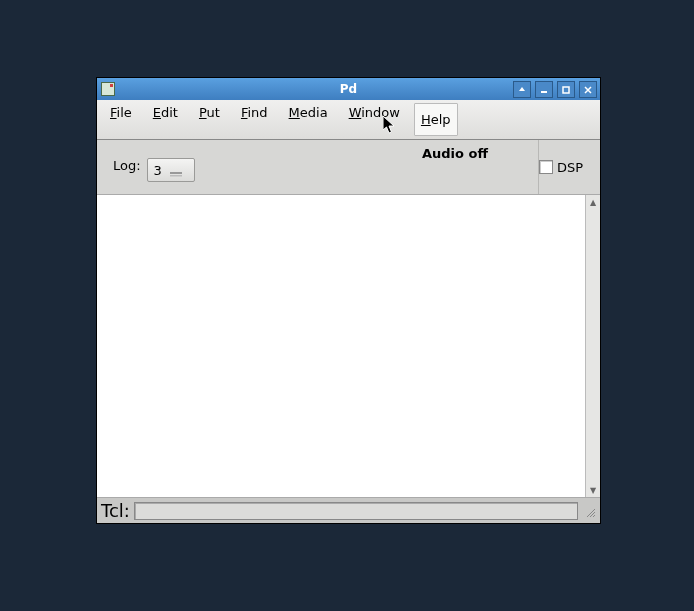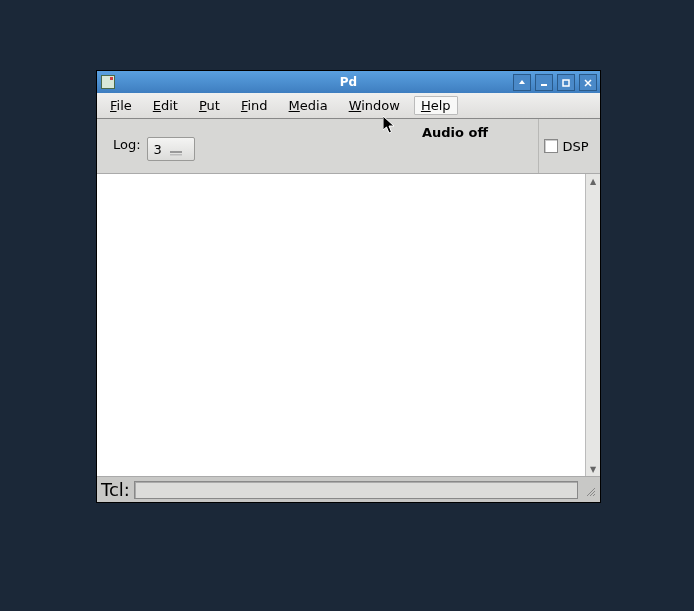--- a/index.html
+++ b/index.html
@@ -8,21 +8,21 @@
     width: 694px;
     height: 611px;
     background: #1b2838;
     font-family: "DejaVu Sans", "Liberation Sans", Arial, sans-serif;
     font-size: 13px;
     overflow: hidden;
   }
   .window {
     position: absolute;
     left: 96px;
-    top: 70px;
+    top: 77px;
     width: 503px;
     background: #22c55e;
     border: 1px solid #000;
     box-shadow: 0 0 0 1px #2a5f99 inset;
   }
   .titlebar {
     height: 22px;
     background: linear-gradient(to bottom, #5aa0e0, #3e7ec0);
     display: flex;
     align-items: center;
@@ -93,21 +93,21 @@
     color: #000;
     cursor: default;
     position: relative;
   }
   .menubar .item .und {
     text-decoration: underline;
   }
   .menubar .item.hover {
     background: #f8f8f7;
     border: 1px solid #bbb;
-    padding: 1px 6px;
+    padding: 8px 6px;
     border-radius: 1px;
   }
   .toolbar {
     background: #d7d7d5;
     display: flex;
     align-items: center;
     height: 54px;
     position: relative;
     border-bottom: 1px solid #aaa;
   }
@@ -145,21 +145,20 @@
   }
   .dsp-area {
     position: absolute;
     right: 6px;
     top: 0;
     bottom: 0;
     width: 55px;
     border-left: 1px solid #b8b8b6;
     display: flex;
     align-items: center;
-    justify-content: center;
     gap: 4px;
   }
   .chk {
     width: 12px;
     height: 12px;
     background: #fff;
     border: 1px solid #888;
     box-shadow: inset 1px 1px 0 #ccc;
   }
   .content-wrap {

